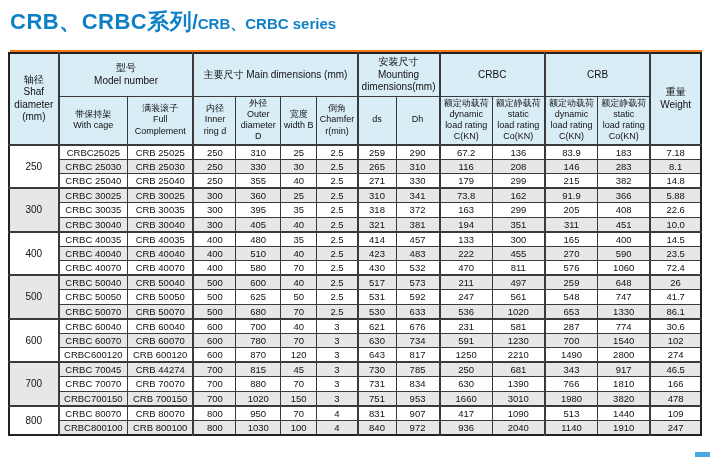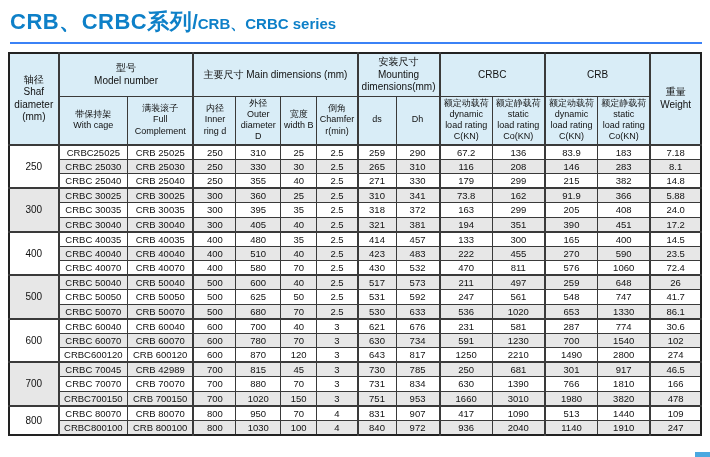--- a/index.html
+++ b/index.html
@@ -6,22 +6,22 @@
   html, body { width: 710px; height: 457px; }
   body {
     background: #ffffff;
     font-family: "Liberation Sans", sans-serif;
     position: relative;
     overflow: hidden;
   }
   .title-wrap {
     position: absolute;
     left: 10px; top: 7px; right: 8px;
-    border-bottom: 2px solid #3b82f6;
-    padding-bottom: 5px;
+    border-bottom: 2px solid #f97316;
+    padding-bottom: 13px;
     white-space: nowrap;
   }
   .title-zh { color: #0e80c8; font-size: 22px; font-weight: bold; letter-spacing: 0.5px; }
   .title-sep { color: #0e80c8; font-size: 20px; font-weight: bold; }
   .title-en { color: #0e80c8; font-size: 15px; font-weight: bold; }
 
   table.spec {
     position: absolute;
     left: 8px; top: 52px;
     width: 694px;
@@ -213,36 +213,36 @@
         <td class="gb">300</td>
         <td>395</td>
         <td>35</td>
         <td>2.5</td>
         <td class="gb">318</td>
         <td>372</td>
         <td class="gb">163</td>
         <td>299</td>
         <td class="gb">205</td>
         <td>408</td>
-        <td class="gb">24.0</td>
+        <td class="gb">22.6</td>
       </tr>
       <tr class="alt">
         <td class="gb">CRBC 30040</td>
         <td>CRB 30040</td>
         <td class="gb">300</td>
         <td>405</td>
         <td>40</td>
         <td>2.5</td>
         <td class="gb">321</td>
         <td>381</td>
         <td class="gb">194</td>
         <td>351</td>
-        <td class="gb">390</td>
+        <td class="gb">311</td>
         <td>451</td>
-        <td class="gb">17.2</td>
+        <td class="gb">10.0</td>
       </tr>
       <tr class="group-start">
         <td rowspan="3" class="group-cell">400</td>
         <td class="gb">CRBC 40035</td>
         <td>CRB 40035</td>
         <td class="gb">400</td>
         <td>480</td>
         <td>35</td>
         <td>2.5</td>
         <td class="gb">414</td>
@@ -371,30 +371,30 @@
         <td>817</td>
         <td class="gb">1250</td>
         <td>2210</td>
         <td class="gb">1490</td>
         <td>2800</td>
         <td class="gb">274</td>
       </tr>
       <tr class="alt group-start">
         <td rowspan="3" class="group-cell group-alt">700</td>
         <td class="gb">CRBC 70045</td>
-        <td>CRB 42989</td>
+        <td>CRB 44274</td>
         <td class="gb">700</td>
         <td>815</td>
         <td>45</td>
         <td>3</td>
         <td class="gb">730</td>
         <td>785</td>
         <td class="gb">250</td>
         <td>681</td>
-        <td class="gb">301</td>
+        <td class="gb">343</td>
         <td>917</td>
         <td class="gb">46.5</td>
       </tr>
       <tr>
         <td class="gb">CRBC 70070</td>
         <td>CRB 70070</td>
         <td class="gb">700</td>
         <td>880</td>
         <td>70</td>
         <td>3</td>

